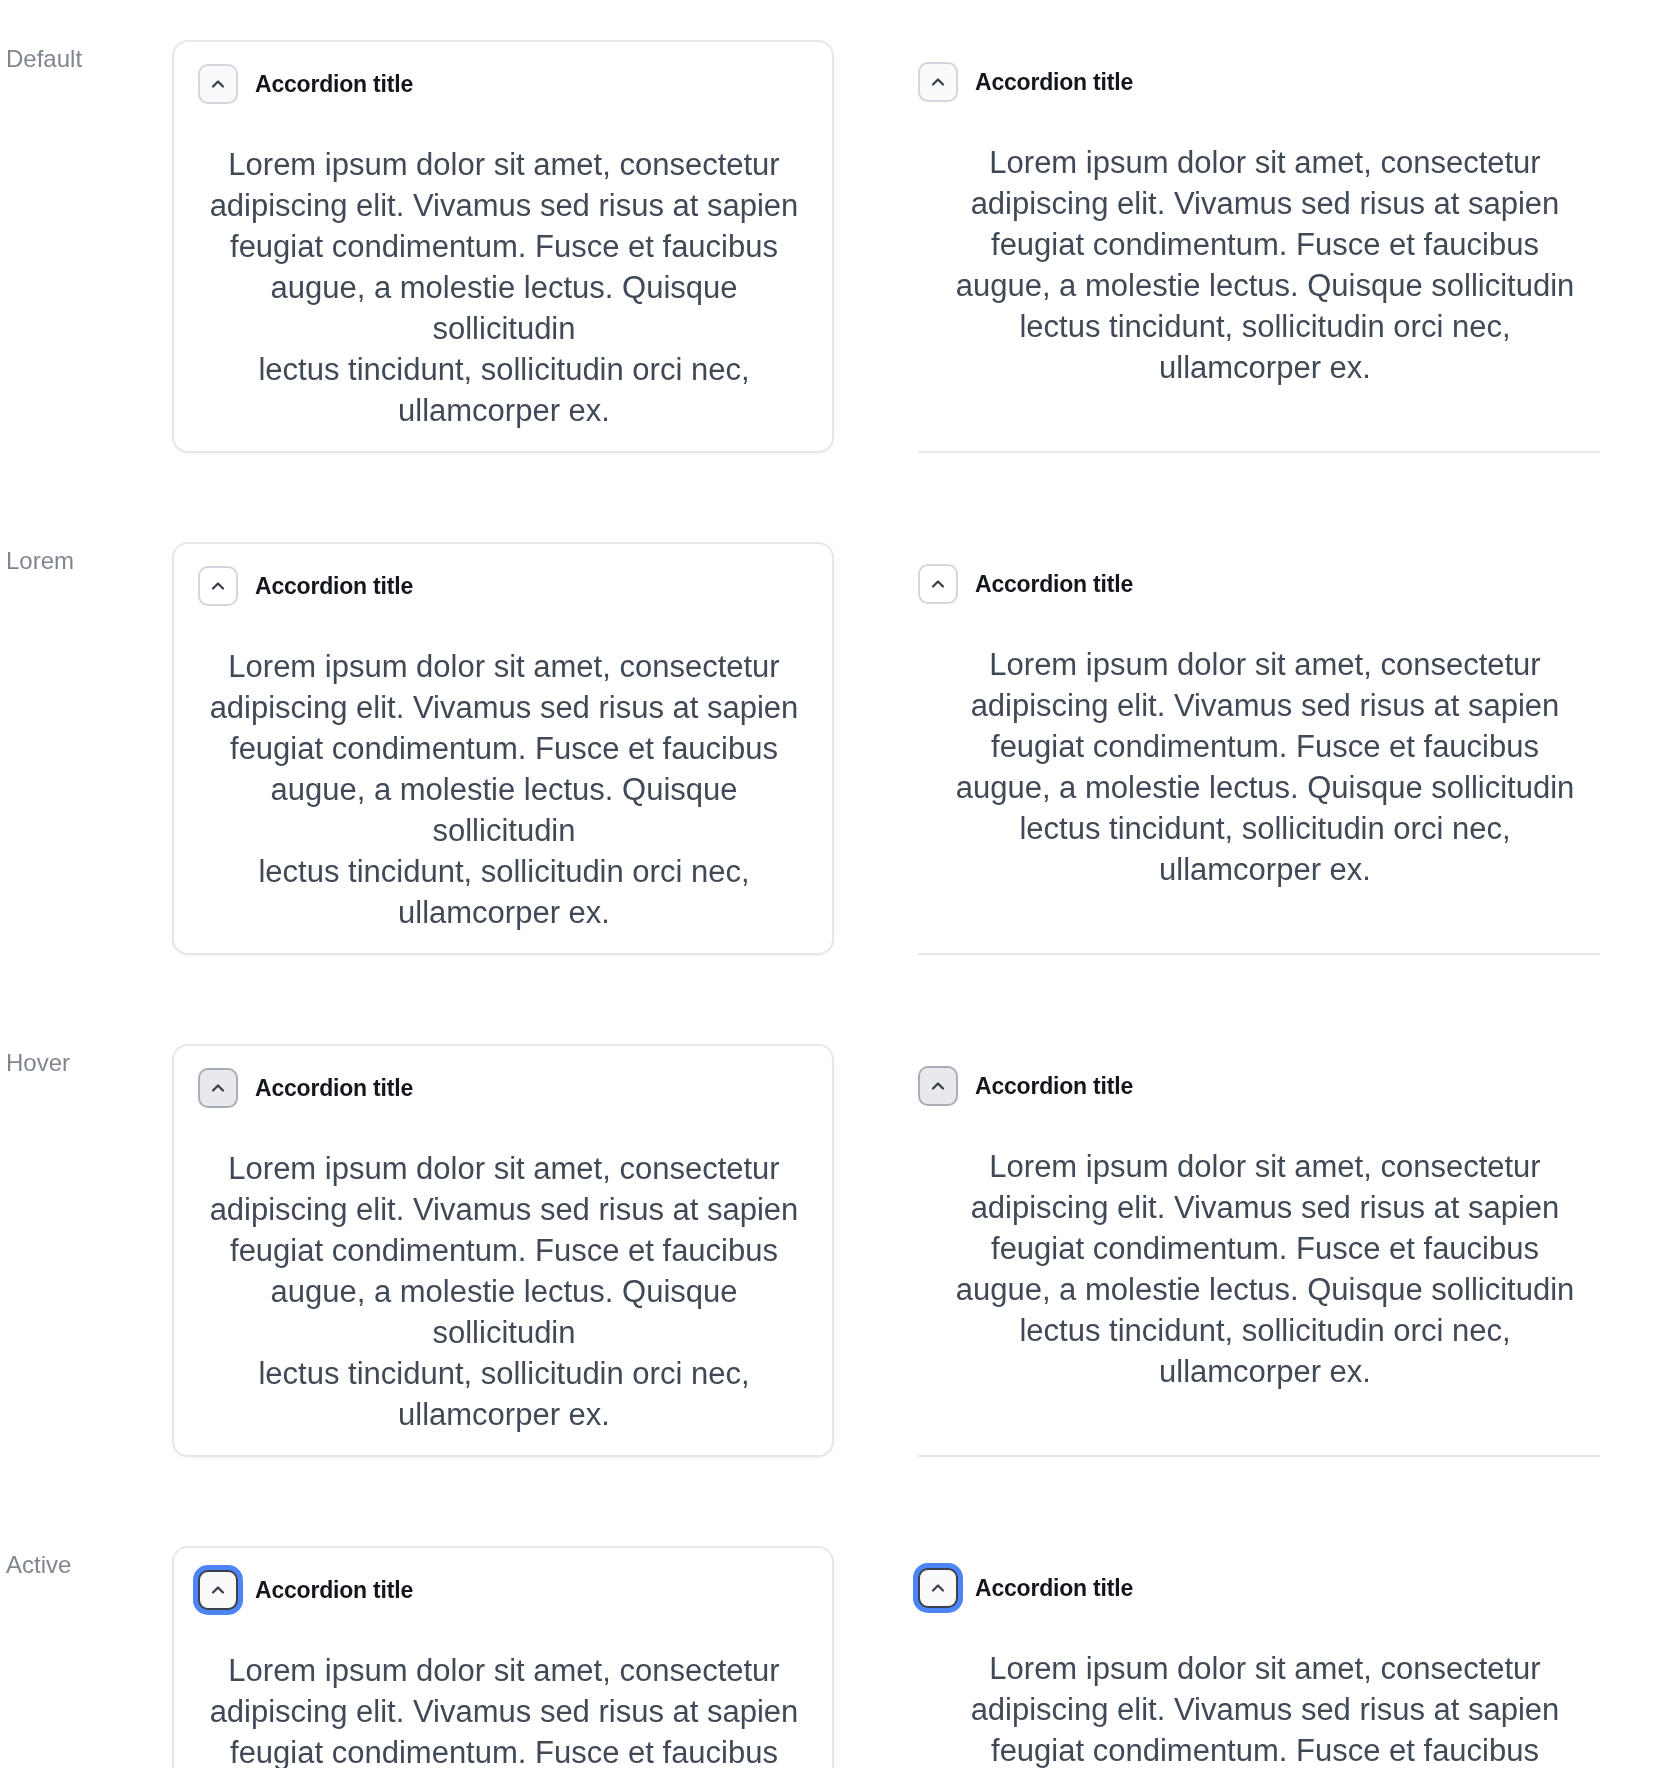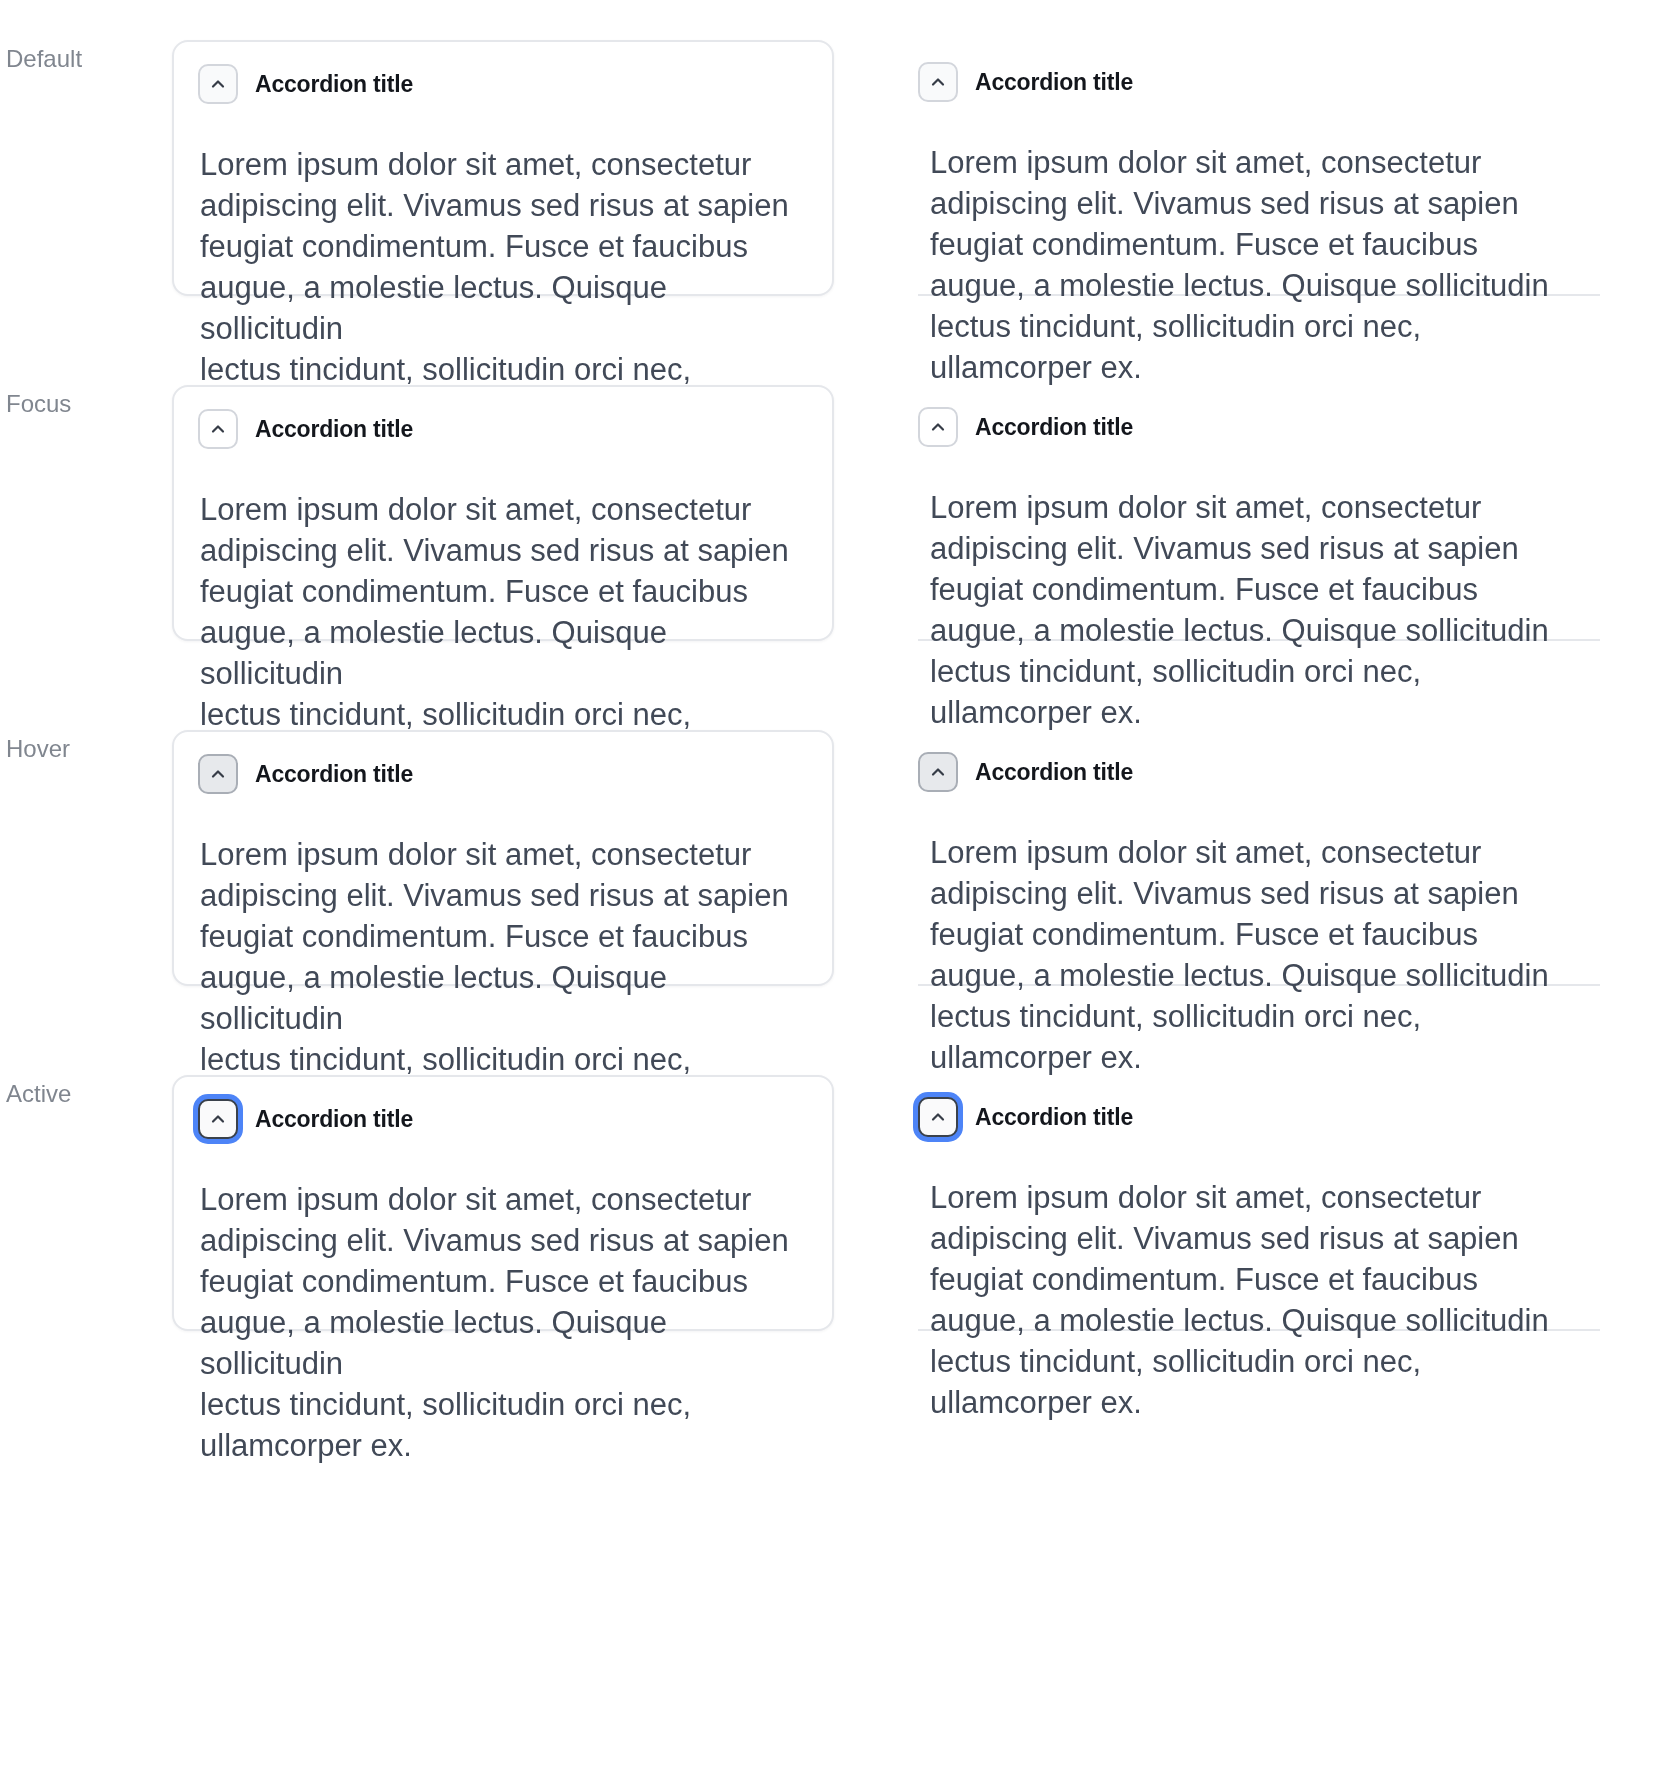--- a/index.html
+++ b/index.html
@@ -20,21 +20,21 @@
 
   .row-label {
     flex: 0 0 172px;
     width: 172px;
     padding: 4px 0 0 6px;
     font-size: 24px;
     line-height: 30px;
     color: #80868F;
   }
 
-  .acc { height: 256px; }
+  .acc { height: 413px; text-align: center; }
 
   .acc.card {
     width: 662px;
     border: 2px solid #E5E7EB;
     border-radius: 16px;
     padding: 22px 24px;
     background: #FFFFFF;
     box-shadow: 0 1px 3px rgba(16,24,40,0.05);
   }
 
@@ -124,21 +124,21 @@
       <p class="acc-body">Lorem ipsum dolor sit amet, consectetur
 adipiscing elit. Vivamus sed risus at sapien
 feugiat condimentum. Fusce et faucibus
 augue, a molestie lectus. Quisque sollicitudin
 lectus tincidunt, sollicitudin orci nec,
 ullamcorper ex.</p>
     </div>
   </section>
 
   <section class="state-row state-hover">
-    <div class="row-label">Focus</div>
+    <div class="row-label">Lorem</div>
 
     <div class="acc card">
       <div class="acc-header">
         <button class="chev-btn">
           <svg width="20" height="20" viewBox="0 0 24 24" fill="none" stroke="#363C47" stroke-width="2.6" stroke-linecap="round" stroke-linejoin="round">
               <path d="M6 15 L12 9 L18 15"></path>
             </svg>
         </button>
         <h3 class="acc-title">Accordion title</h3>
       </div>

